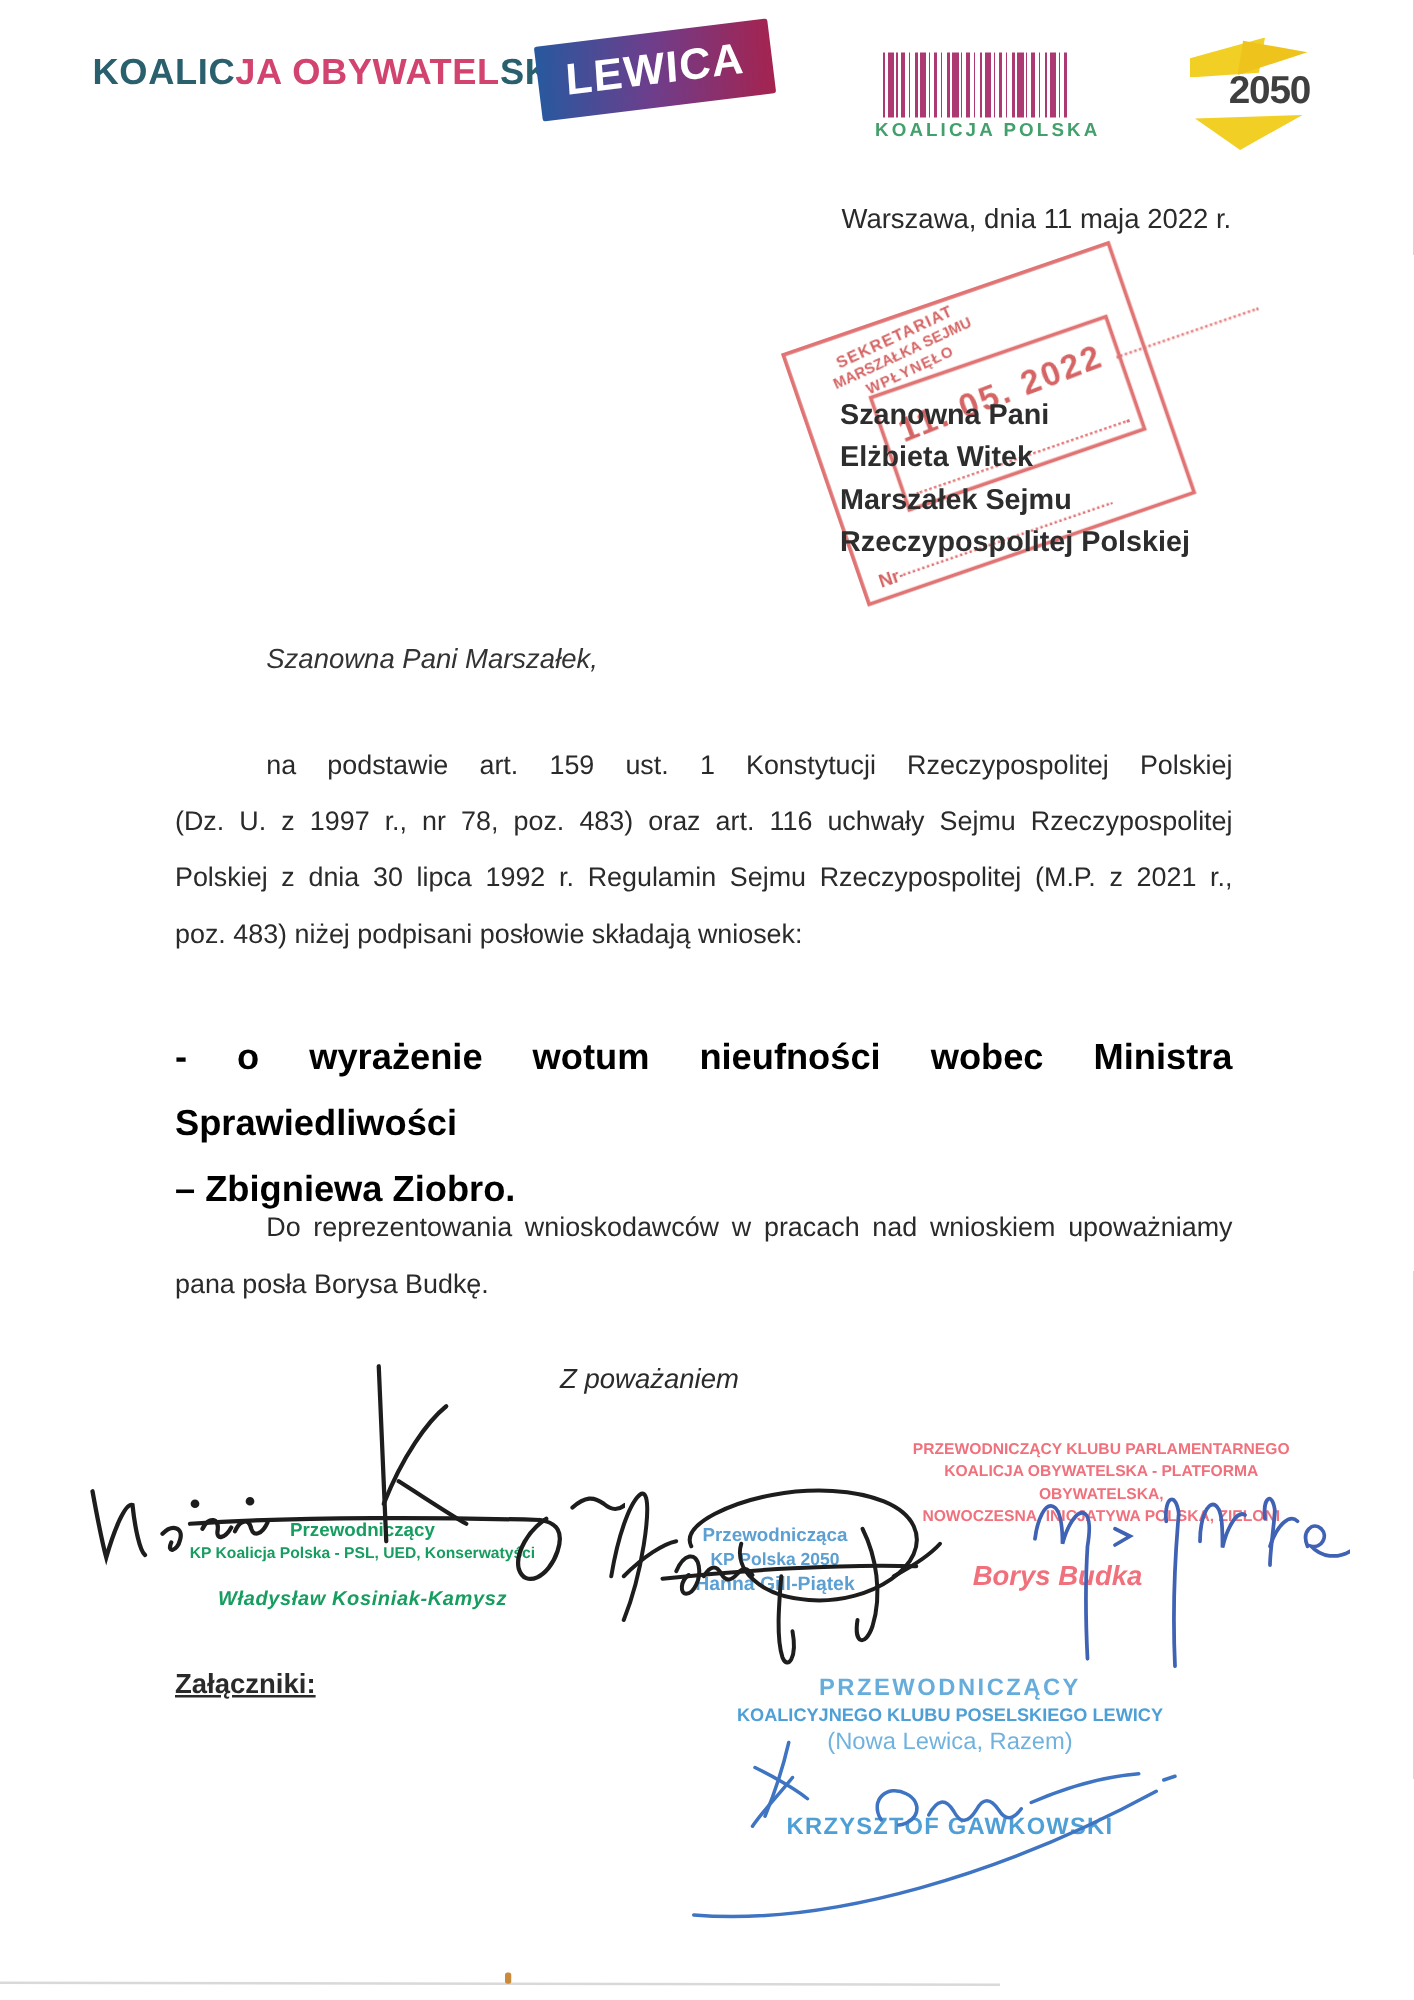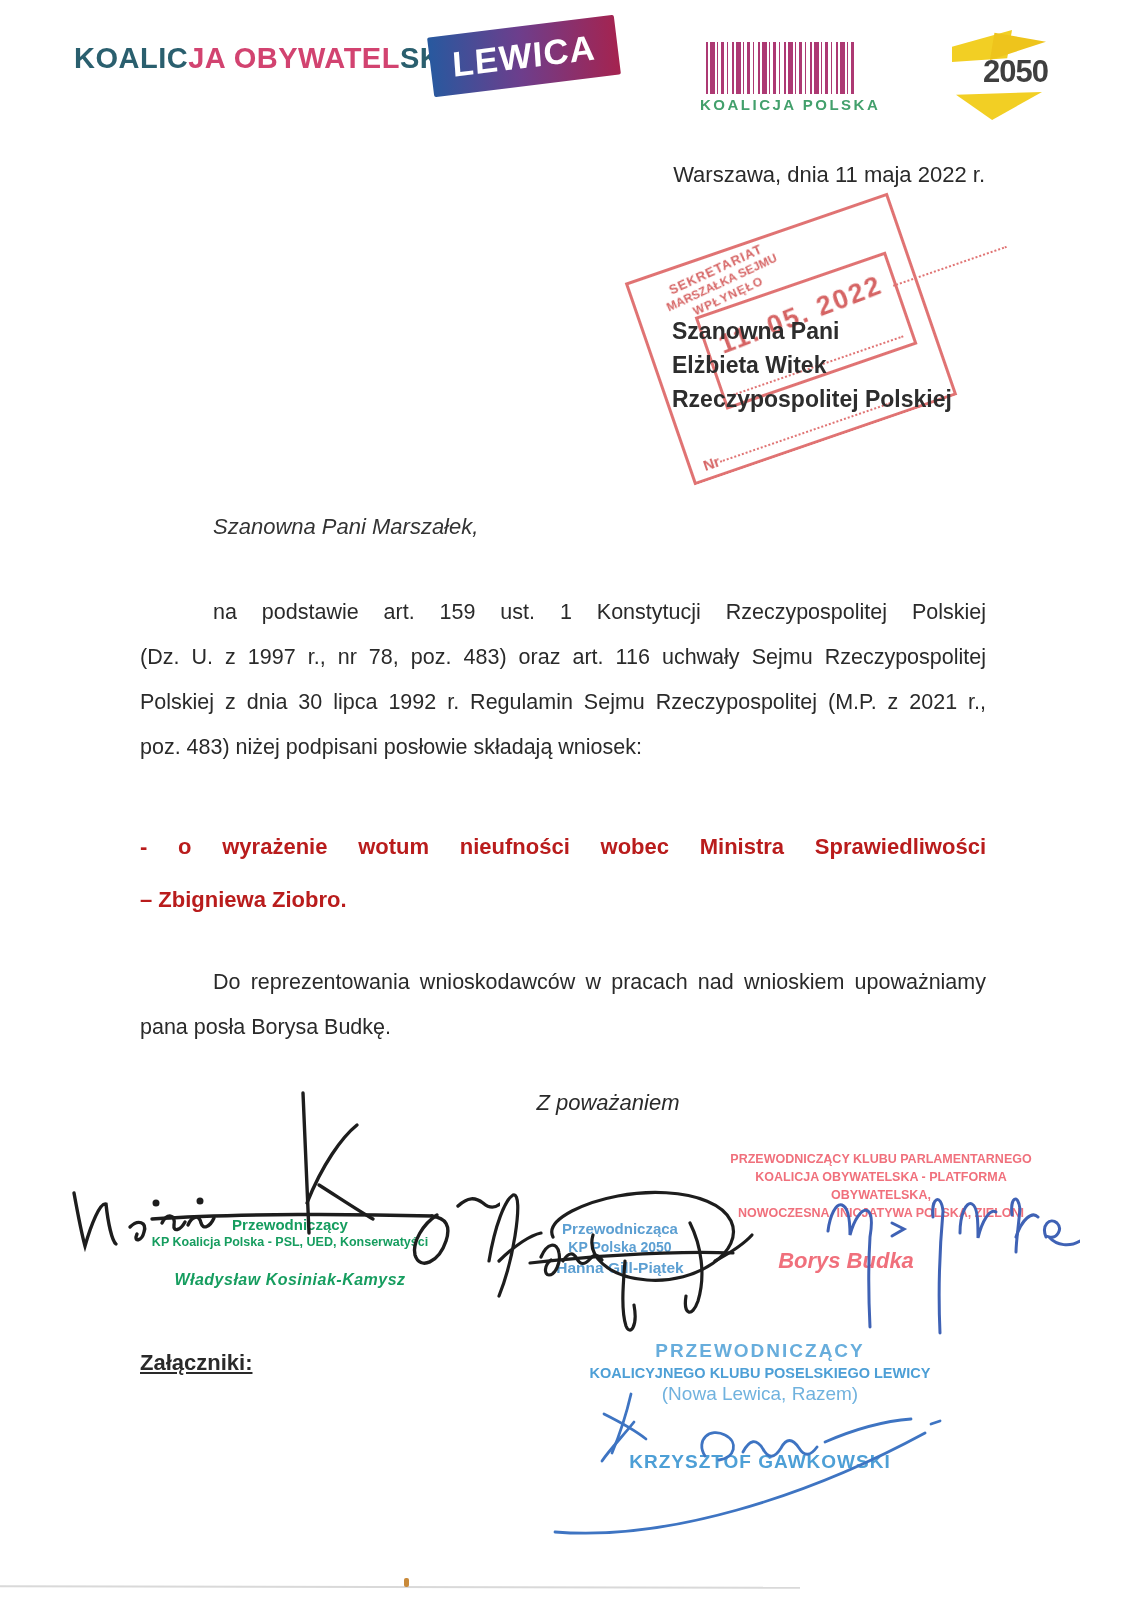--- a/index.html
+++ b/index.html
@@ -51,41 +51,41 @@
   .dots-out{position:absolute;left:250px;top:86px;width:120px;border-bottom:2px dotted #d66;}
   .nr-line{position:absolute;left:12px;bottom:4px;font-size:15px;font-weight:700;white-space:nowrap;}
   .nr-dots{display:inline-block;width:180px;border-bottom:2px dotted #d66;vertical-align:middle;}
 
   
   .salutation{left:213px;top:514px;font-size:22px;font-style:italic;color:#333;}
   .block{left:140px;width:846px;font-size:21.5px;line-height:45px;}
   .p1{top:590px;} .p2{top:960px;}
   .jline{text-align:justify;text-align-last:justify;}
   .indent{padding-left:73px;}
-  .motion{top:820px;font-weight:700;font-size:22px;line-height:53px;color:#b91c1c;}
-  .closing{left:448px;top:1090px;width:320px;text-align:center;font-size:22px;font-style:italic;}
+  .motion{top:820px;font-weight:700;font-size:29px;line-height:53px;color:#000000;}
+  .closing{left:448px;top:1090px;width:320px;font-size:22px;font-style:italic;}
 
   
   .st-green{left:140px;top:1216px;width:300px;text-align:center;color:#169d5f;font-weight:700;}
   .st-green .r{font-size:15px;} .st-green .c{font-size:12.5px;margin-top:2px;}
   .st-green .n{font-size:16px;font-style:italic;margin-top:22px;letter-spacing:.5px;}
   .st-blue1{left:502px;top:1220px;width:236px;text-align:center;color:#5c9fd2;font-weight:700;}
   .st-blue1 .r{font-size:15px;} .st-blue1 .c{font-size:14px;margin-top:2px;}
   .st-blue1 .n{font-size:15.5px;margin-top:4px;}
   .st-pink{left:728px;top:1150px;width:306px;text-align:center;color:#f0707c;font-weight:700;
            font-size:12.5px;line-height:18px;}
   .st-pink .n{font-size:22px;font-style:italic;font-weight:700;margin-top:30px;margin-left:-70px;}
   .st-blue2{left:588px;top:1340px;width:344px;text-align:center;color:#4d9fd6;}
   .st-blue2 .r1{font-size:19px;font-weight:700;letter-spacing:2px;opacity:.85;}
   .st-blue2 .r2{font-size:14.5px;font-weight:700;margin-top:3px;}
   .st-blue2 .r3{font-size:19px;margin-top:2px;opacity:.8;}
   .st-blue2 .n{font-size:19px;font-weight:700;letter-spacing:1px;margin-top:46px;}
 
   
-  .attach-title{left:140px;top:1334px;font-size:22px;font-weight:700;text-decoration:underline;margin-top:16px;}
+  .attach-title{left:140px;top:1334px;font-size:22px;font-weight:700;text-decoration:underline;}
   .attach-list{left:196px;top:1372px;font-size:21px;line-height:30px;}
   .attach-list .num{display:inline-block;width:38px;}
 
   svg.sig{position:absolute;pointer-events:none;}
   .scanline{left:0;top:1586px;width:800px;height:2px;background:#d9d9d9;transform:rotate(.12deg);}
   .scandot{left:404px;top:1578px;width:5px;height:9px;background:#c98a3a;border-radius:2px;}
 </style>
 </head>
 <body>
 
@@ -121,20 +121,21 @@
       <div class="dt">11. 05. 2022</div>
       <div class="dots"></div>
     </div>
     <div class="dots-out"></div>
     <div class="nr-line"><span>Nr</span><span class="nr-dots"></span></div>
   </div>
 
   <div class="abs recipient">
     <div>Szanowna Pani</div>
     <div>Elżbieta Witek</div>
+    <div>Marszałek Sejmu</div>
     <div>Rzeczypospolitej Polskiej</div>
   </div>
 
   <div class="abs salutation">Szanowna Pani Marszałek,</div>
 
   <div class="abs block p1">
     <div class="jline indent">na podstawie art. 159 ust. 1 Konstytucji Rzeczypospolitej Polskiej</div>
     <div class="jline">(Dz. U. z 1997 r., nr 78, poz. 483) oraz art. 116 uchwały Sejmu Rzeczypospolitej</div>
     <div class="jline">Polskiej z dnia 30 lipca 1992 r. Regulamin Sejmu Rzeczypospolitej (M.P. z 2021 r.,</div>
     <div>poz. 483) niżej podpisani posłowie składają wniosek:</div>

